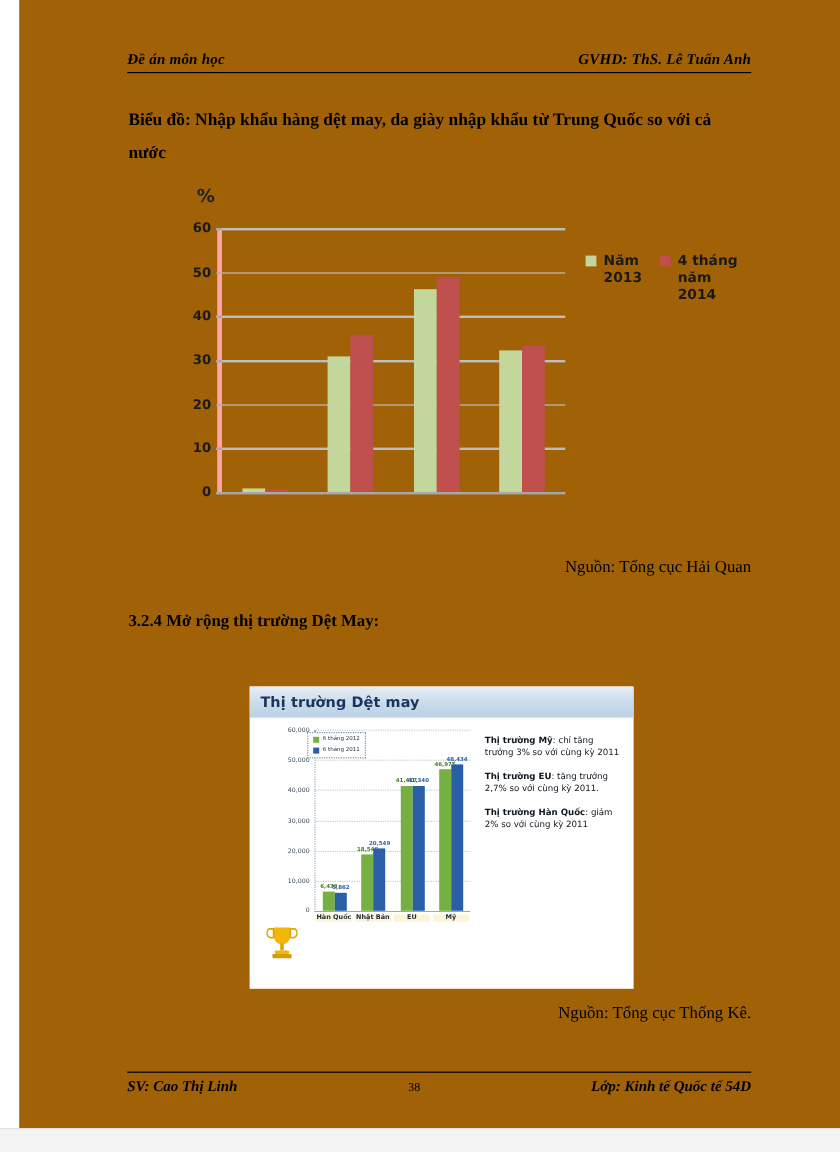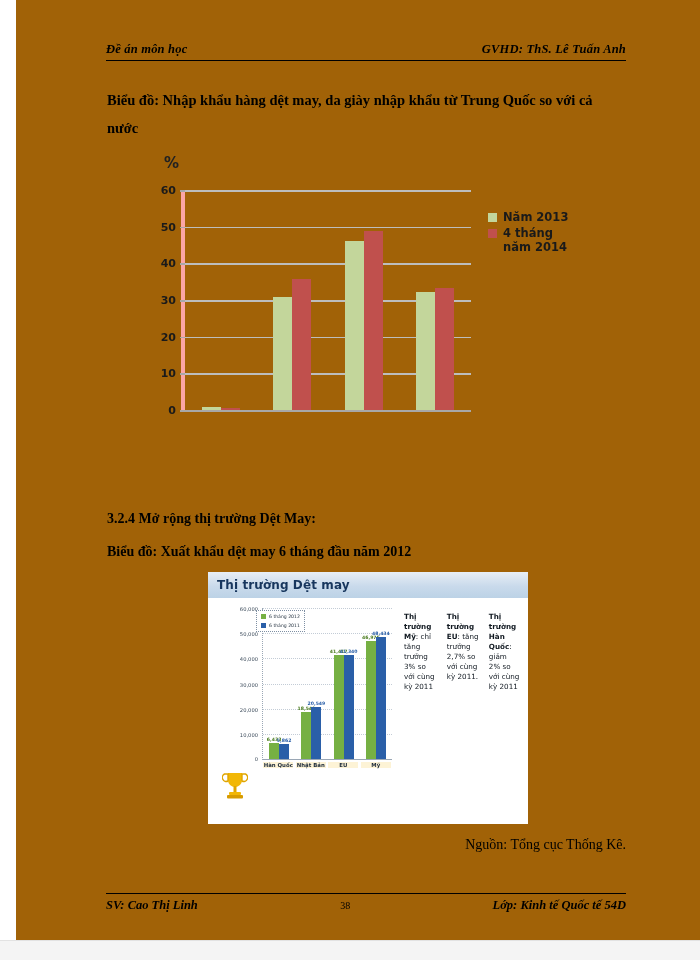--- a/index.html
+++ b/index.html
@@ -156,21 +156,21 @@
     font-weight: bold;
     color: #1a1a1a;
     text-align: center;
     line-height: 13px;
     width: 72px;
   }
   #chart1 .legend {
     position: absolute;
     left: 352px; top: 58px;
     display: flex;
-    flex-direction: column;
+    flex-direction: row;
     gap: 2px;
   }
   #chart1 .legend-row {
     display: flex;
     align-items: flex-start;
     gap: 6px;
   }
   #chart1 .swatch {
     width: 9px; height: 9px;
     margin-top: 3px;
@@ -301,21 +301,21 @@
   }
   #chart2 .c2-sw { width: 5px; height: 5px; }
   #chart2 .c2-sw.g { background: #76b043; }
   #chart2 .c2-sw.b { background: #2a5fa8; }
   #chart2 .c2-legend-text { font-size: 4.6px; color: #23313f; white-space: nowrap; }
   #chart2 .c2-notes {
     position: absolute;
     left: 196px; top: 40px;
     width: 116px;
     display: flex;
-    flex-direction: row;
+    flex-direction: column;
     gap: 10px;
   }
   #chart2 .c2-note {
     font-size: 7.2px;
     line-height: 10px;
     color: #101820;
   }
   #chart2 .c2-note b { font-weight: bold; }
   #chart2 .trophy {
     position: absolute;
@@ -396,23 +396,23 @@
           <span class="swatch s0"></span>
           <span class="legend-text">Năm 2013</span>
         </div>
         <div class="legend-row">
           <span class="swatch s1"></span>
           <span class="legend-text">4 tháng năm 2014</span>
         </div>
       </div>
     </div>
 
+    <div class="source" id="source1">Nguồn: Tổng cục Hải Quan</div>
 
     <div class="para" id="section-heading">3.2.4 Mở rộng thị trường Dệt May:</div>
-    <div class="para" id="chart2-title">Biểu đồ: Xuất khẩu dệt may 6 tháng đầu năm 2012</div>
 
     <div id="chart2">
       <div class="c2-head">
         <span class="t">Thị trường Dệt may</span>
       </div>
 
       <div class="c2-plotwrap">
         <div class="c2-plot">
           <div class="c2-grid" style="top:0%">
             <span class="c2-ytick">60,000</span>

